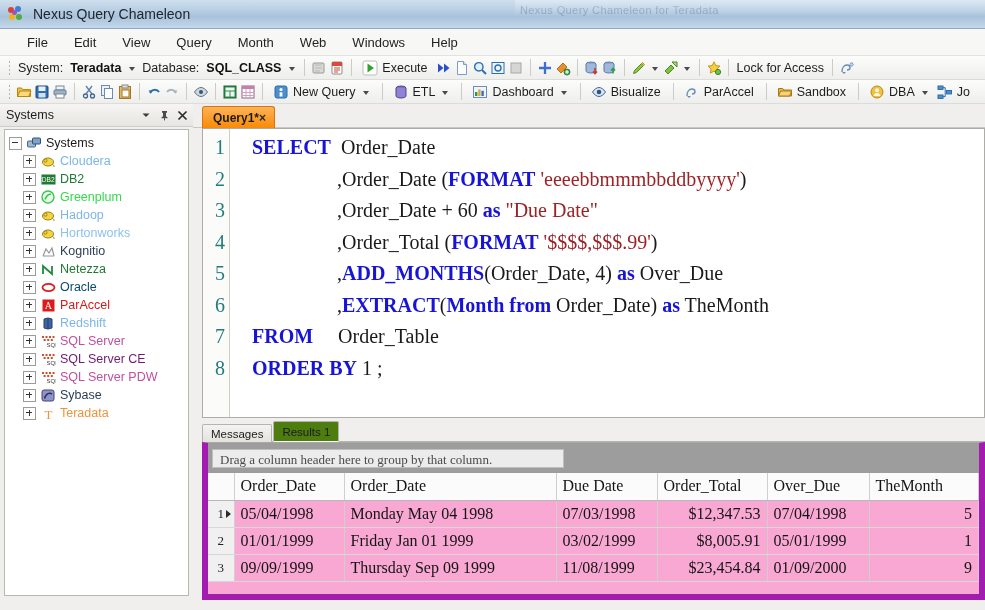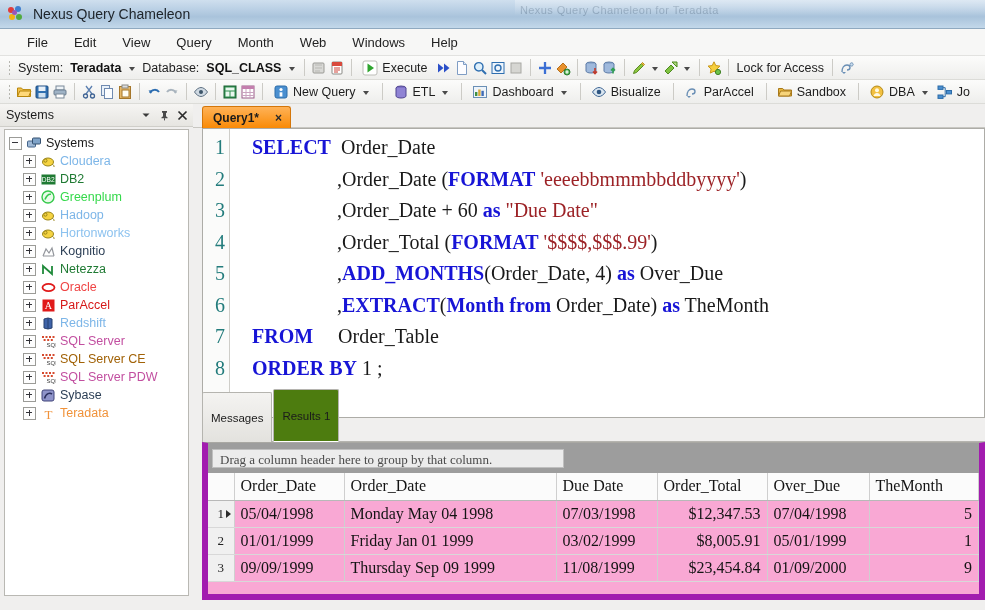--- a/index.html
+++ b/index.html
@@ -95,21 +95,21 @@
   .tchild{margin-left:14px;}
   .ticon{width:16px;height:15px;margin-right:4px;flex:none;display:flex;align-items:center;justify-content:center;}
   .tlabeltxt{font-size:12.5px;line-height:15px;}
 
   
   .right{flex:1;display:flex;flex-direction:column;min-width:0;background:#f0efee;}
 
   .tabstrip{height:24px;display:flex;align-items:flex-end;padding-left:9px;position:relative;}
   .tabstrip:after{content:"";position:absolute;left:0;right:0;bottom:0;height:1px;background:#c8c7c2;}
   .qtab{
-    height:21px;display:flex;align-items:center;gap:16px;padding:0 8px 0 10px;
+    height:21px;display:flex;align-items:center;gap:0;padding:0 8px 0 10px;
     background:linear-gradient(180deg,#ffb257,#f98a06);
     border:1px solid #d4760a;border-bottom:none;border-radius:3px 3px 0 0;
     position:relative;z-index:2;
   }
   .qtab-label{font-size:12px;font-weight:bold;color:#1b1b1b;white-space:nowrap;}
   .qtab-close{font-size:12px;font-weight:bold;color:#2a2a2a;cursor:default;line-height:1;}
 
   
   .editor{
     flex:none;height:288px;background:#fff;border:1px solid #adaca7;
@@ -132,21 +132,21 @@
   .kw{color:#1714d6;font-weight:bold;}
   .str{color:#9c2226;}
   .alias{color:#9c2226;}
   .pl{color:#1a1a1a;}
 
   
   .results{flex:1;display:flex;flex-direction:column;margin-left:9px;min-height:0;}
   .res-tabs{height:20px;display:flex;align-items:flex-end;gap:0;position:relative;margin-top:4px;}
   .res-tabs:after{content:"";position:absolute;left:0;right:0;bottom:0;height:1px;background:#b5b4af;}
   .rtab{
-    height:17px;display:flex;align-items:center;padding:16px 8px;font-size:11.5px;color:#1b1b1b;
+    height:17px;display:flex;align-items:center;padding:0 8px;font-size:11.5px;color:#1b1b1b;
     background:linear-gradient(180deg,#f4f3f1,#e3e2de);border:1px solid #b5b4af;border-bottom:none;
     border-radius:2px 2px 0 0;margin-right:1px;position:relative;z-index:1;
   }
   .rtab.active{background:#4d7c0f;height:19px;z-index:3;border-bottom:1px solid #fff;}
   .grid-wrap{
     flex:1;border:6px solid #a21caf;border-top:1px solid #a9a8a3;background:#f9a8d4;
     display:flex;flex-direction:column;overflow:hidden;min-height:0;
   }
   .groupbar{
     height:30px;flex:none;background:#9d9d9d;display:flex;align-items:center;padding:0 4px;
@@ -620,21 +620,21 @@
                 </span>
                 <span class="tlabeltxt" style="color: rgb(31, 122, 51);">Netezza</span>
               </div>
               <div class="tnode">
                 <span class="expander plus"></span>
                 <span class="ticon">
                   <svg width="15" height="11" viewBox="0 0 15 11">
                     <ellipse cx="7.5" cy="5.5" rx="6" ry="3.6" fill="none" stroke="#e01a1a" stroke-width="1.8"></ellipse>
                   </svg>
                 </span>
-                <span class="tlabeltxt" style="color: #ef4444;">Oracle</span>
+                <span class="tlabeltxt" style="color: #0c4a6e;">Oracle</span>
               </div>
               <div class="tnode">
                 <span class="expander plus"></span>
                 <span class="ticon">
                   <svg width="13" height="13" viewBox="0 0 13 13">
                     <rect x="0.5" y="0.5" width="12" height="12" fill="#e01a1a"></rect>
                     <text x="6.4" y="10" font-size="10" fill="#fff" text-anchor="middle" font-family="Liberation Serif">A</text>
                   </svg>
                 </span>
                 <span class="tlabeltxt" style="color: rgb(214, 25, 25);">ParAccel</span>
@@ -676,21 +676,21 @@
                       <rect x="4.5" y="1" width="2" height="2"></rect>
                       <rect x="8" y="1" width="2" height="2"></rect>
                       <rect x="11.5" y="1" width="2" height="2"></rect>
                       <rect x="2.6" y="4" width="2" height="2"></rect>
                       <rect x="6.2" y="4" width="2" height="2"></rect>
                       <rect x="9.8" y="4" width="2" height="2"></rect>
                     </g>
                     <text x="5.5" y="12.4" font-size="6" fill="#3a3a3a" font-family="Liberation Sans">SQL</text>
                   </svg>
                 </span>
-                <span class="tlabeltxt" style="color: #a16207;">SQL Server CE</span>
+                <span class="tlabeltxt" style="color: #701a75;">SQL Server CE</span>
               </div>
               <div class="tnode">
                 <span class="expander plus"></span>
                 <span class="ticon">
                   <svg width="15" height="13" viewBox="0 0 15 13">
                     <g fill="#d64a2e">
                       <rect x="1" y="1" width="2" height="2"></rect>
                       <rect x="4.5" y="1" width="2" height="2"></rect>
                       <rect x="8" y="1" width="2" height="2"></rect>
                       <rect x="11.5" y="1" width="2" height="2"></rect>

